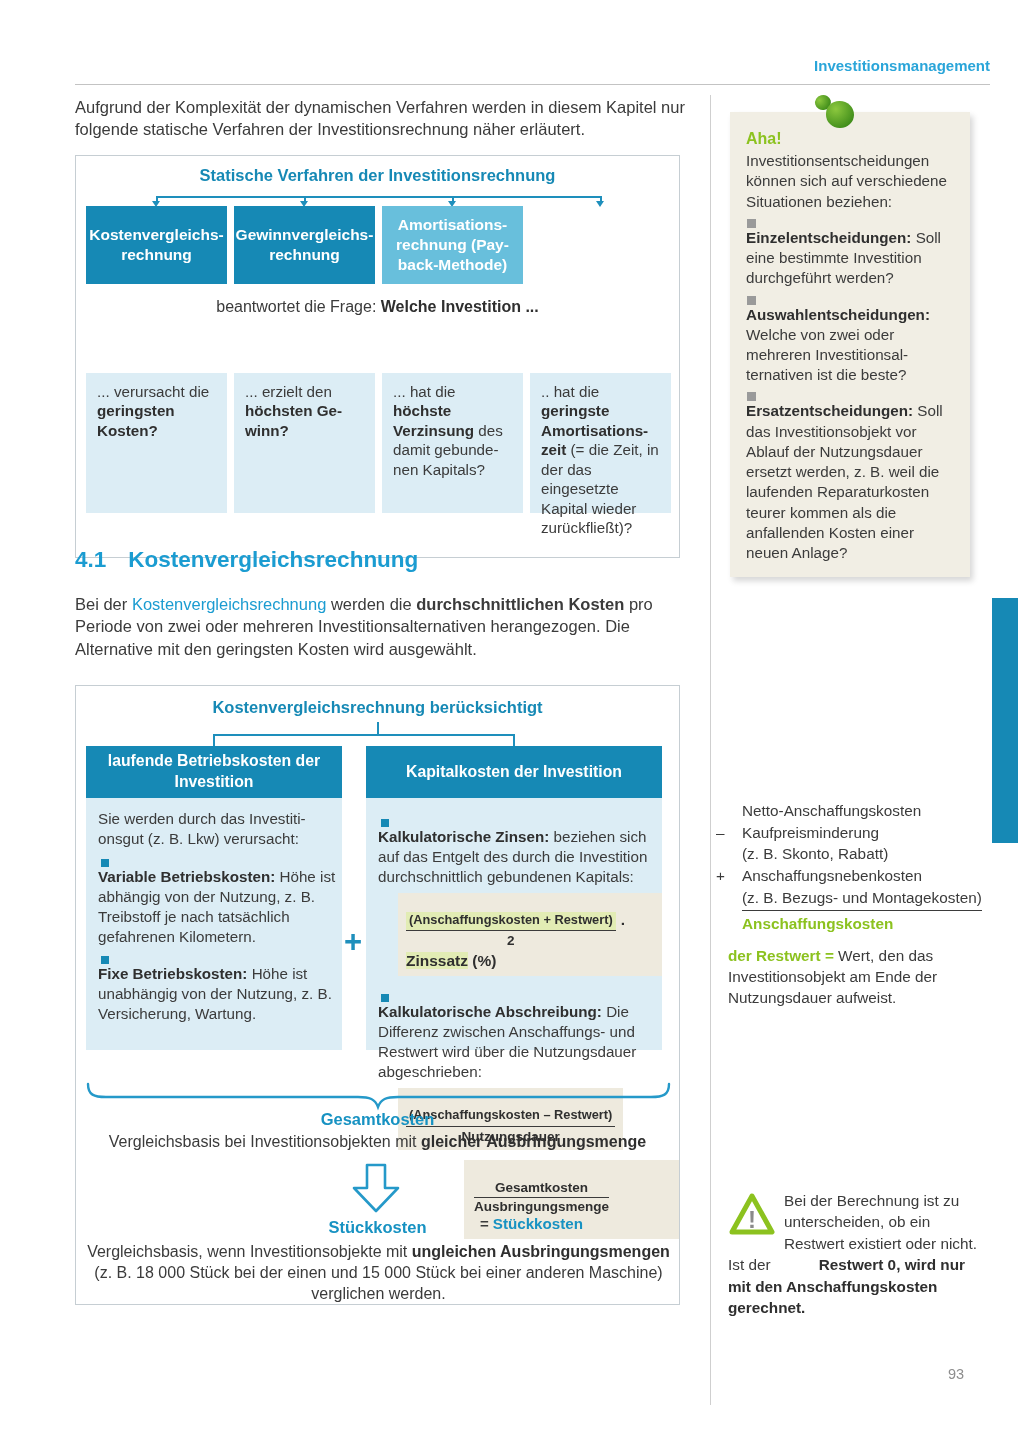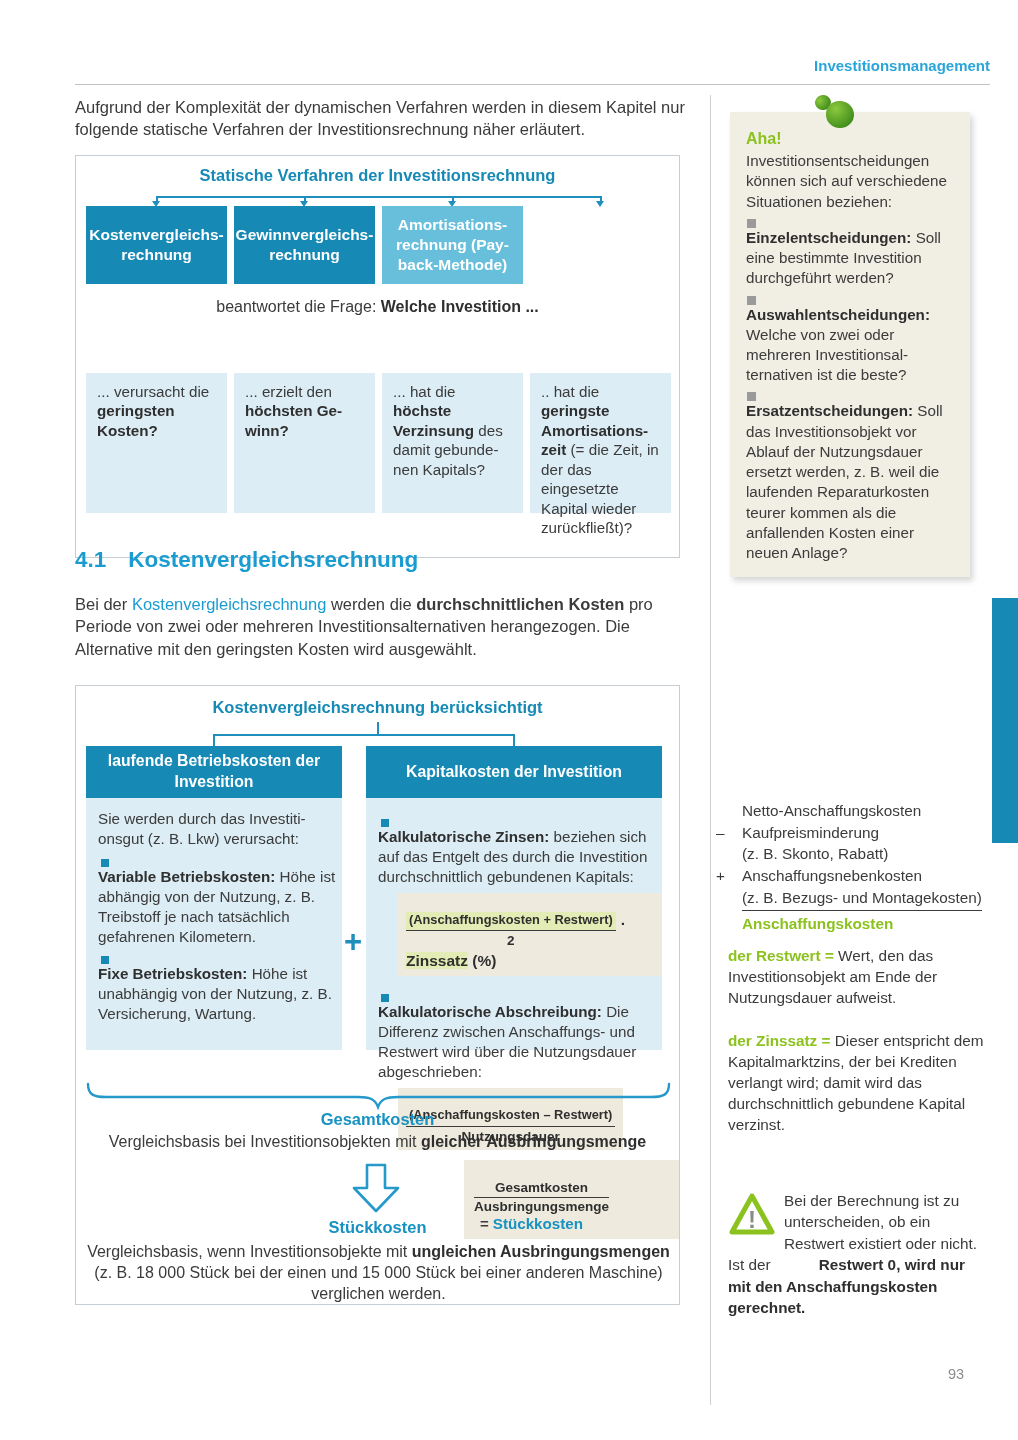--- a/index.html
+++ b/index.html
@@ -244,21 +244,20 @@
         <span class="sign"></span>
         <span class="ctext ul">(z. B. Bezugs- und Montagekosten)</span>
       </div>
     <div class="row">
         <span class="sign"></span>
         <span class="ctext result">Anschaffungskosten</span>
       </div>
   </div>
 
   <div class="abs def def1"><span class="term">der Restwert =</span><span> Wert, den das Investitionsobjekt am Ende der Nutzungsdauer aufweist.</span></div>
-  <div class="abs def def2"><span class="term">der Zinssatz =</span><span> Dieser entspricht dem Kapitalmarktzins, der bei Krediten verlangt wird; damit wird das durchschnittlich gebundene Kapital verzinst.</span></div>
 
   <div class="abs warn">
     <svg width="48" height="46" viewBox="0 0 48 46">
       <path d="M24 4 L44 40 H4 Z" fill="#ffffff" stroke="#8cc21f" stroke-width="5" stroke-linejoin="round"></path>
       <text x="24" y="36" text-anchor="middle" font-size="24" font-weight="bold" fill="#8a8a8a">!</text>
     </svg>
     <span>Bei der Berechnung ist zu unterscheiden, ob ein Restwert existiert oder nicht. Ist der </span><b>Rest­wert 0, wird nur mit den Anschaf­fungskosten gerechnet.</b>
   </div>
 
   <div class="abs pagenum">93</div>

